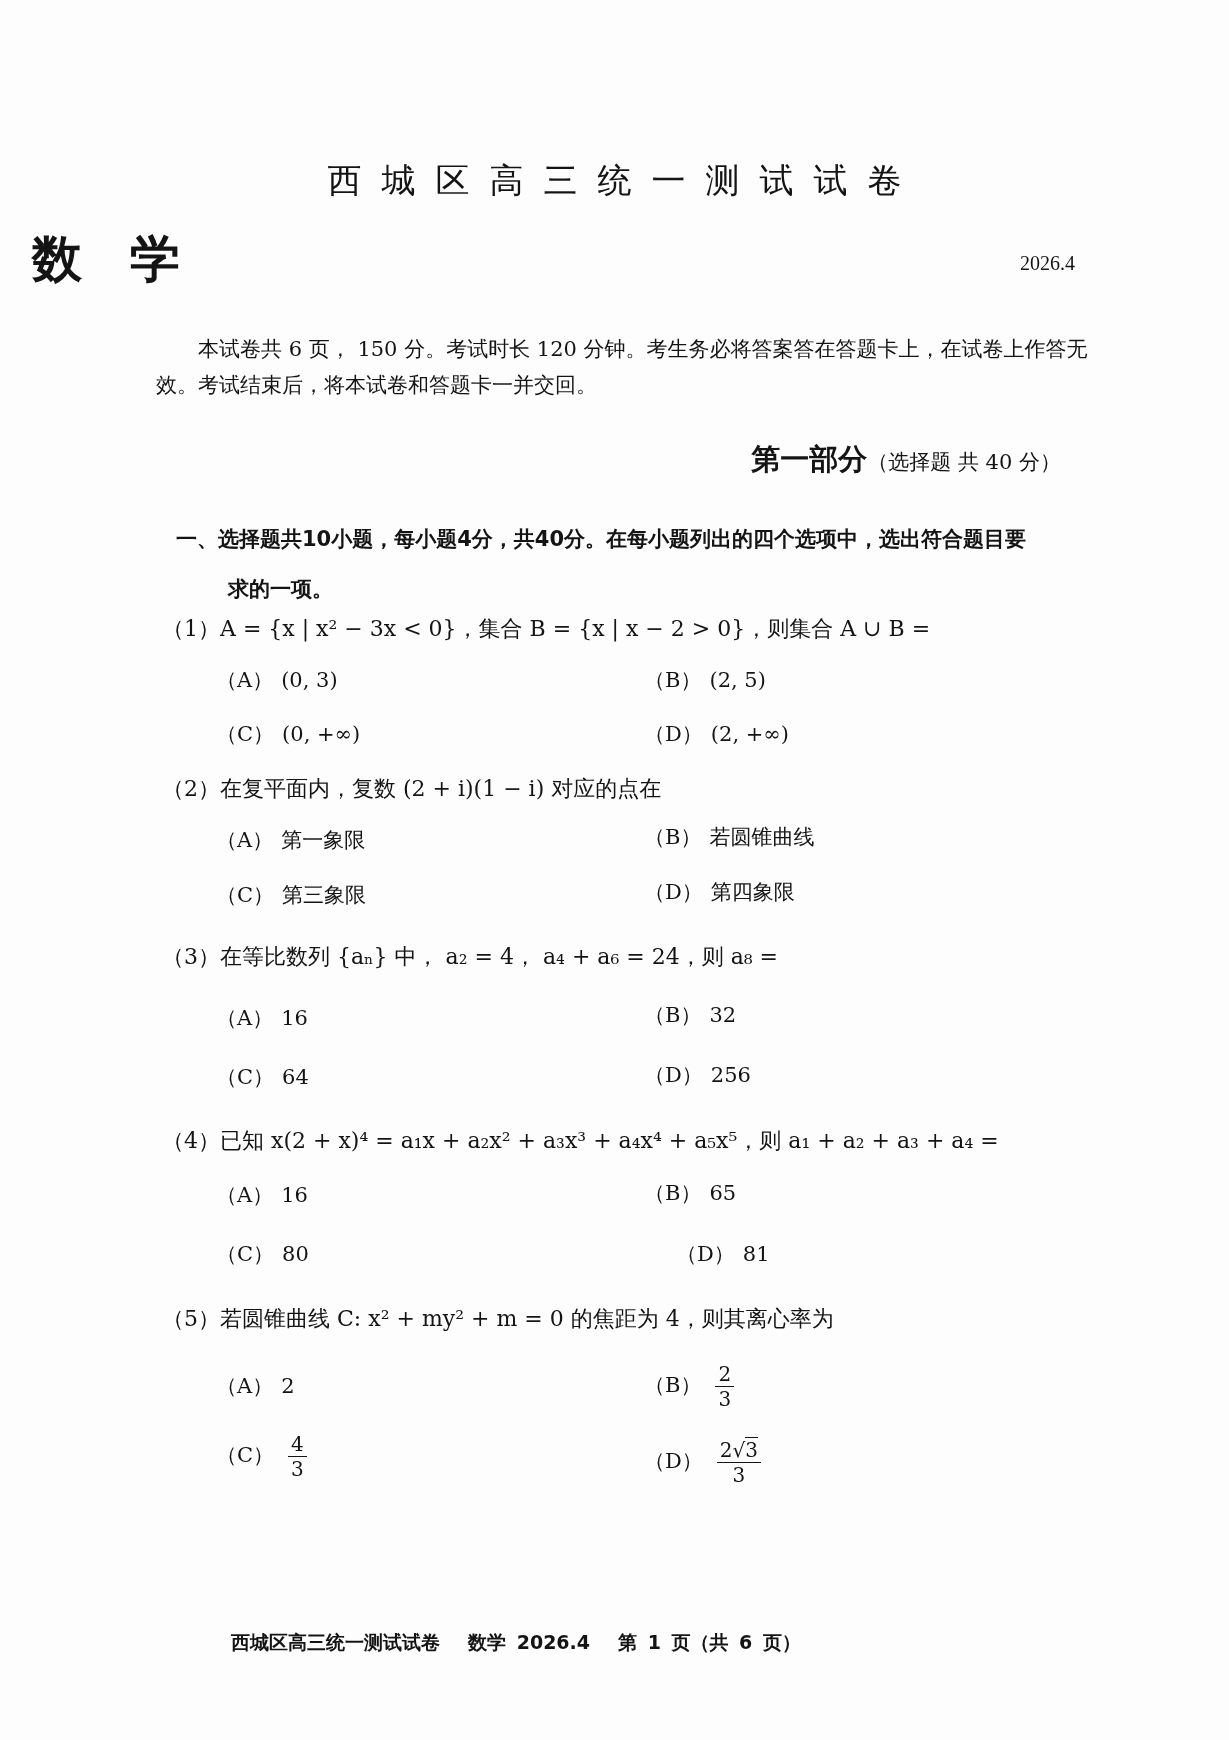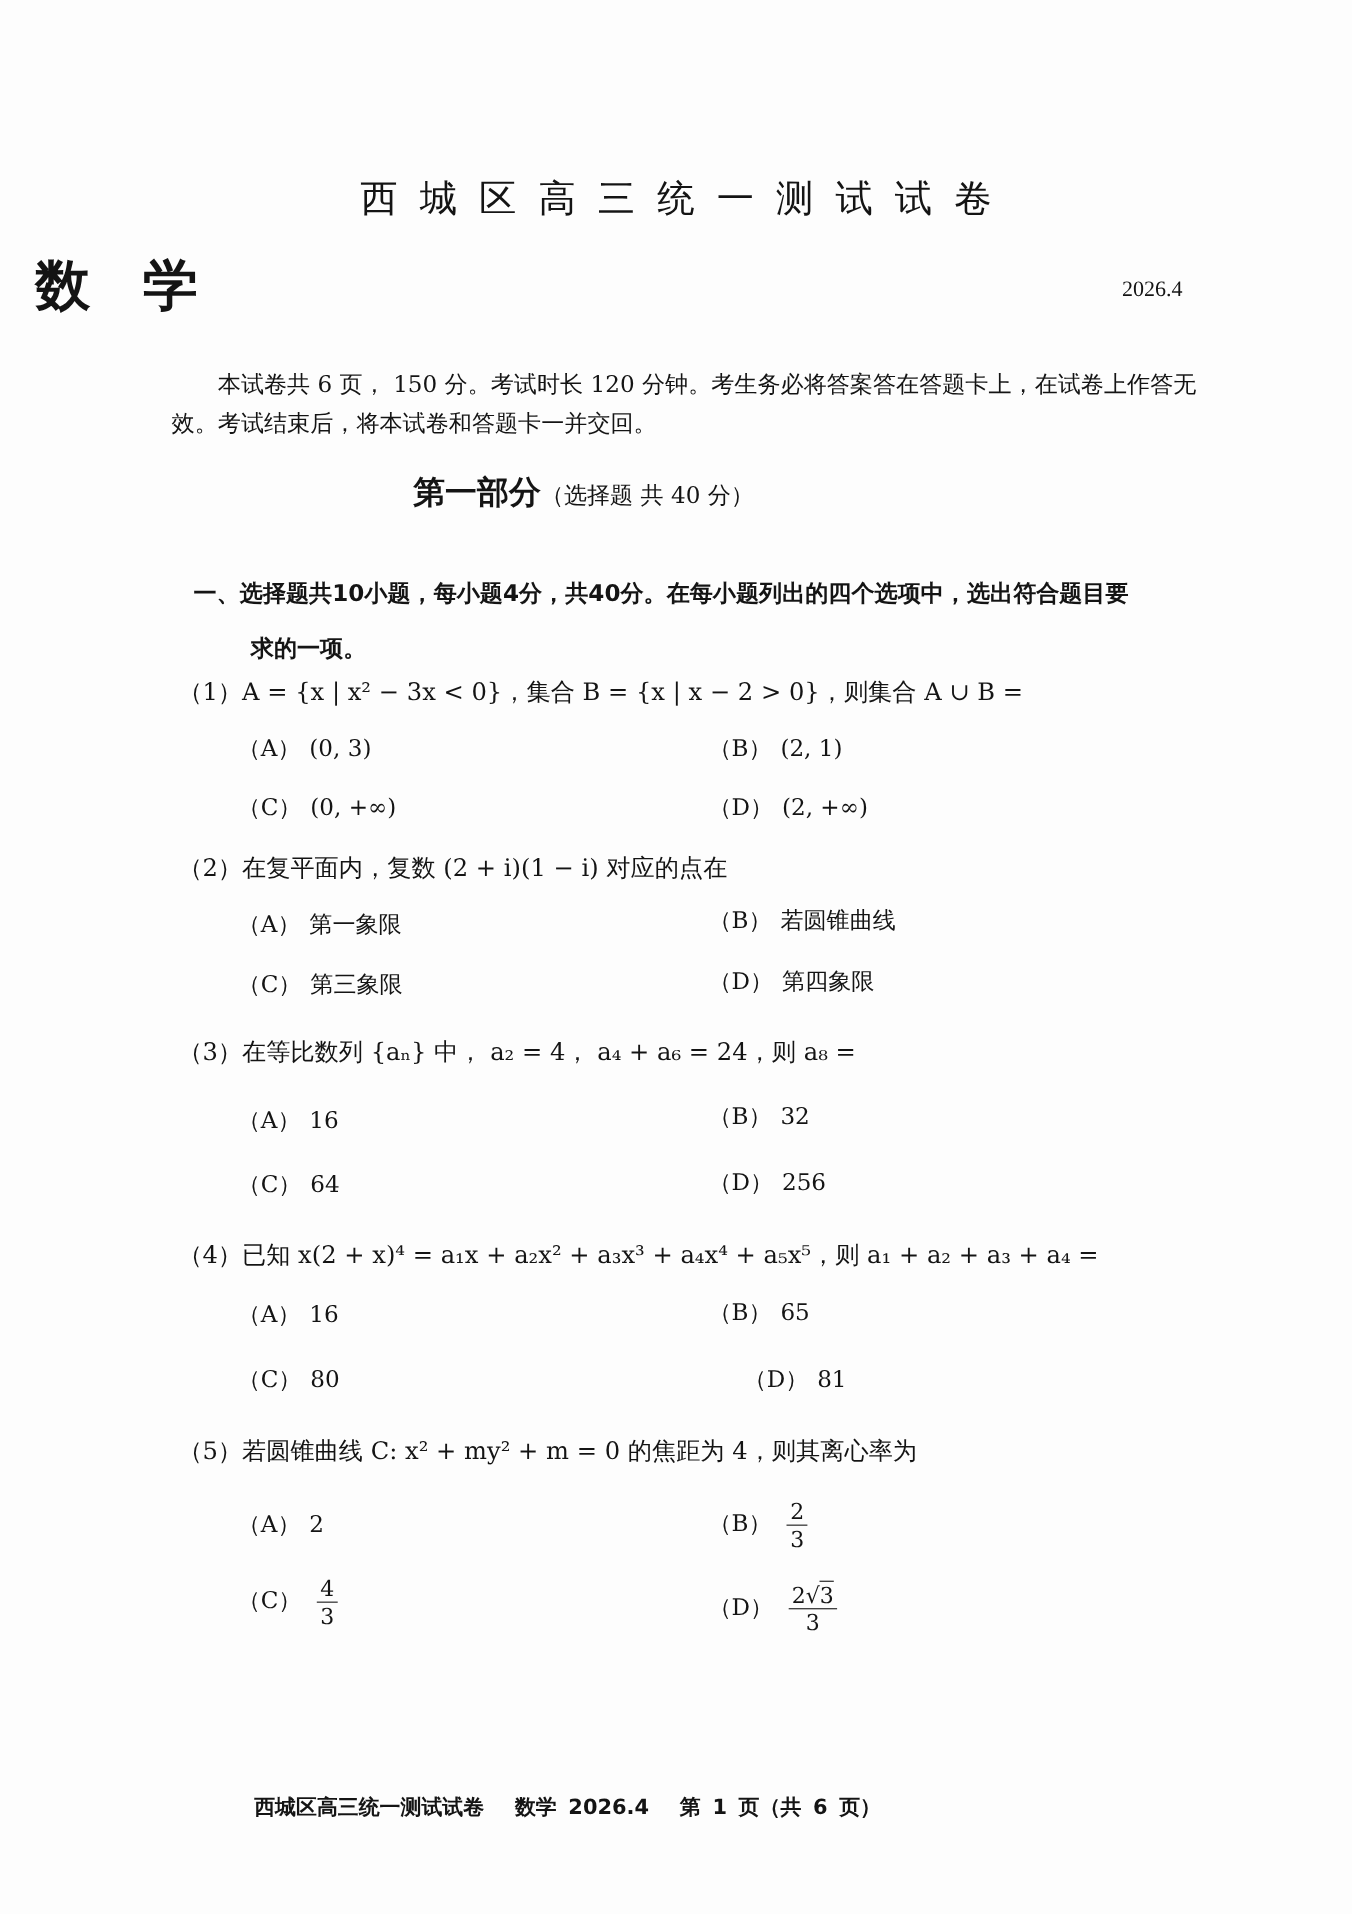--- a/index.html
+++ b/index.html
@@ -20,21 +20,21 @@
   .subject-title {
     left: 0; width: 1229px; top: 226px; text-align: left;
     font-size: 50px; font-weight: bold; letter-spacing: 48px;
     font-family: "DejaVu Sans", "Liberation Sans", sans-serif;
     padding-left: 32px; box-sizing: border-box;
   }
   .exam-date { left: 1020px; top: 252px; font-size: 20px; font-family: "Liberation Serif", serif; }
 
   .intro { left: 156px; width: 940px; top: 331px; font-size: 21px; line-height: 36px; white-space: normal; text-indent: 42px; }
 
-  .part-heading { left: 0; width: 1061px; top: 428px; text-align: center; font-size: 21px; }
+  .part-heading { left: 0; width: 1061px; top: 440px; text-align: right; font-size: 21px; }
   .part-heading .big { font-size: 29px; font-weight: bold; font-family: "DejaVu Sans", "Liberation Sans", sans-serif; }
 
   .section-intro { left: 152px; width: 960px; top: 514px; font-size: 21px; line-height: 50px; white-space: normal; font-weight: bold;
     font-family: "DejaVu Sans", "Liberation Sans", sans-serif; margin-left: 24px; }
   .section-intro .cont { display: block; padding-left: 52px; }
 
   .q-stem { left: 162px; font-size: 22px; }
   .opt { font-size: 21px; }
   .opt .lbl { margin-right: 8px; }
 
@@ -63,21 +63,21 @@
 
   <div class="abs section-intro">
     <span>一、选择题共10小题，每小题4分，共40分。在每小题列出的四个选项中，选出符合题目要</span>
     <span class="cont">求的一项。</span>
   </div>
 
   <div class="abs q-stem" style="top:614px">
     <span>（1）</span><span>A = {x | x² − 3x &lt; 0}，集合 B = {x | x − 2 &gt; 0}，则集合 A ∪ B =</span>
   </div>
   <div class="abs opt" style="left:216px;top:666px"><span class="lbl">（A）</span><span>(0, 3)</span></div>
-  <div class="abs opt" style="left:644px;top:666px"><span class="lbl">（B）</span><span>(2, 1)</span></div>
+  <div class="abs opt" style="left:644px;top:666px"><span class="lbl">（B）</span><span>(2, 5)</span></div>
   <div class="abs opt" style="left:216px;top:720px"><span class="lbl">（C）</span><span>(0, +∞)</span></div>
   <div class="abs opt" style="left:644px;top:720px"><span class="lbl">（D）</span><span>(2, +∞)</span></div>
 
   <div class="abs q-stem" style="top:774px">
     <span>（2）</span><span>在复平面内，复数 (2 + i)(1 − i) 对应的点在</span>
   </div>
   <div class="abs opt" style="left:216px;top:826px"><span class="lbl">（A）</span><span>第一象限</span></div>
   <div class="abs opt" style="left:644px;top:823px"><span class="lbl">（B）</span><span>若圆锥曲线</span></div>
   <div class="abs opt" style="left:216px;top:881px"><span class="lbl">（C）</span><span>第三象限</span></div>
   <div class="abs opt" style="left:644px;top:878px"><span class="lbl">（D）</span><span>第四象限</span></div>

